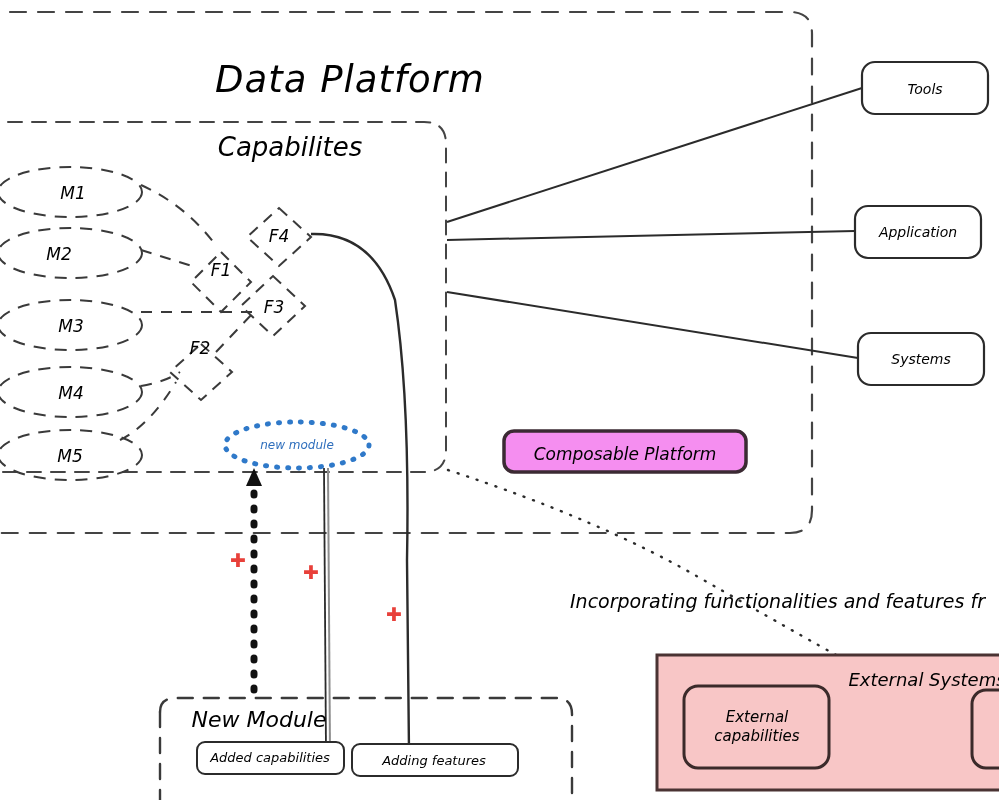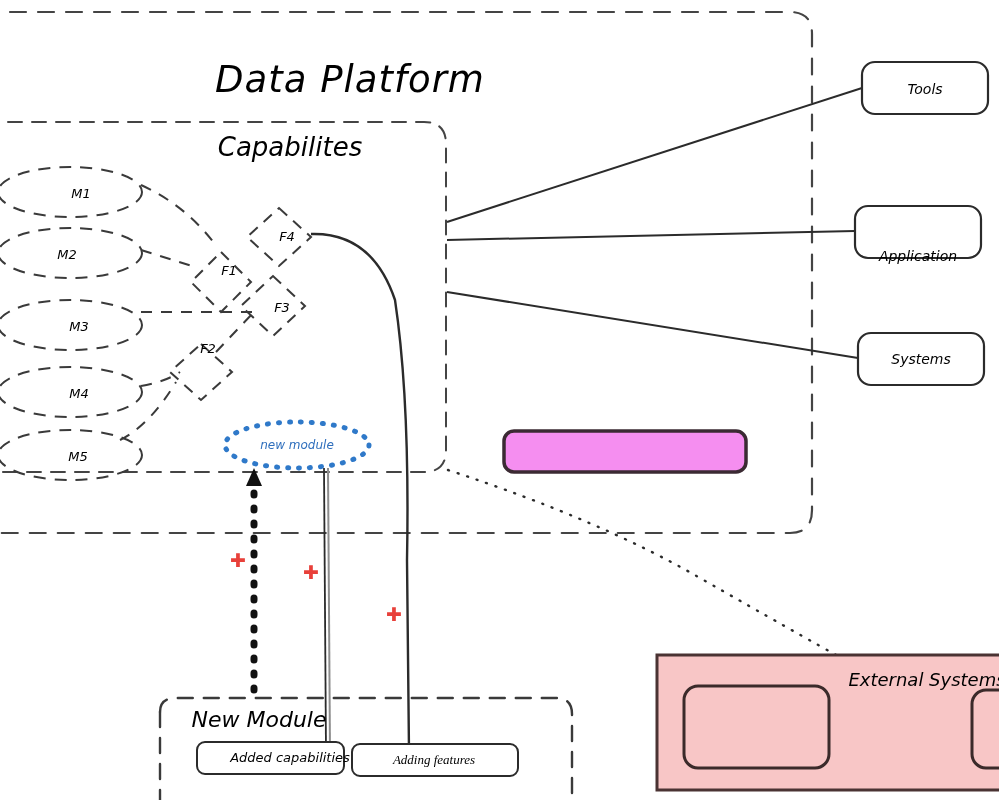--- a/index.html
+++ b/index.html
@@ -36,22 +36,21 @@
   .ctr { transform: translate(-50%, -50%); }
 
   .title-dp {
     font-size: 37px;
     letter-spacing: 1px;
   }
   .title-cap {
     font-size: 26px;
   }
   .node-txt {
-    font-size: 13px;
-    margin-left: 8px;
+    font-size: 17px;
   }
   .box-txt {
     font-size: 14px;
   }
   .pink-txt {
     font-size: 17px;
   }
   .newmod-txt {
     font-size: 12px;
     color: #2f6fbd;
@@ -159,28 +158,31 @@
   <div class="lbl node-txt ctr" style="left:70px; top:456px;">M5</div>
 
   <div class="lbl node-txt ctr" style="left:221px; top:270px;text-align:center;">F1</div>
   <div class="lbl node-txt ctr" style="left:200px; top:348px;">F2</div>
   <div class="lbl node-txt ctr" style="left:274px; top:307px;">F3</div>
   <div class="lbl node-txt ctr" style="left:279px; top:236px;">F4</div>
 
   <div class="lbl newmod-txt ctr" style="left:297px; top:445px;">new module</div>
 
   <div class="lbl box-txt ctr" style="left:925px; top:89px;">Tools</div>
-  <div class="lbl box-txt ctr" style="left:918px; top:232px;margin-top:24px;">Application</div>
+  <div class="lbl box-txt ctr" style="left:918px; top:232px;">Application</div>
   <div class="lbl box-txt ctr" style="left:921px; top:359px;">Systems</div>
 
+  <div class="lbl pink-txt ctr" style="left:625px; top:454px;">Composable Platform</div>
 
+  <div class="lbl incorp-txt" style="left:570px; top:590px;">Incorporating functionalities and features fr</div>
 
   <div class="lbl extsys-txt ctr" style="left:927px; top:679px;">External Systems</div>
+  <div class="lbl extcap-txt ctr" style="left:757px; top:727px;"><span>External</span><br><span>capabilities</span></div>
 
   <div class="lbl newmodule-title ctr" style="left:259px; top:719px;">New Module</div>
-  <div class="lbl small-box-txt ctr" style="left:270px; top:757px;margin-left:20px;">Added capabilities</div>
-  <div class="lbl small-box-txt ctr" style="left:434px; top:760px;font-family:Liberation Serif, serif;">Adding features</div>
+  <div class="lbl small-box-txt ctr" style="left:270px; top:757px;">Added capabilities</div>
+  <div class="lbl small-box-txt ctr" style="left:434px; top:760px;">Adding features</div>
 
   <div class="plus" style="left:238px; top:560px;">✚</div>
   <div class="plus" style="left:311px; top:572px;">✚</div>
   <div class="plus" style="left:394px; top:614px;">✚</div>
 
 </div>
 
 </body></html>

